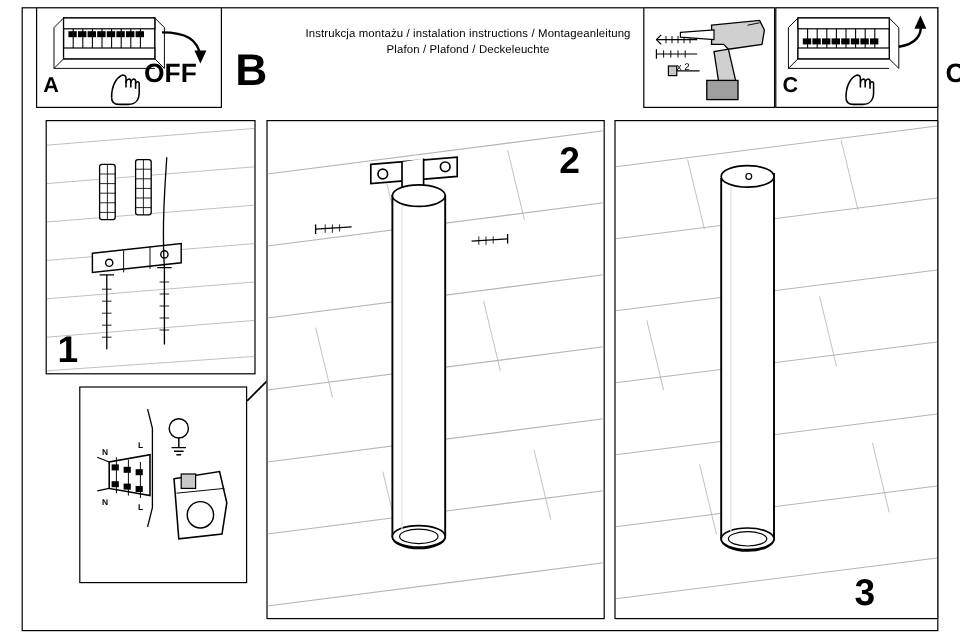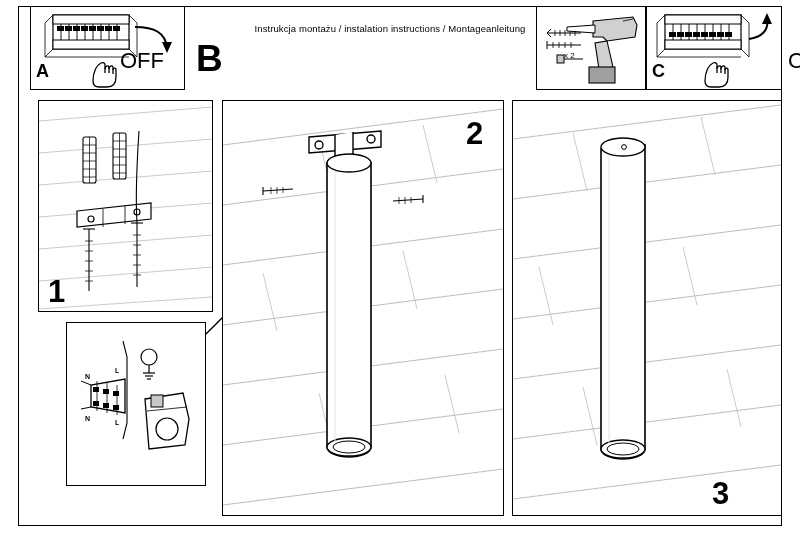--- a/index.html
+++ b/index.html
@@ -54,21 +54,21 @@
   }
   .small-letter {
     position: absolute;
     font-size: 18px;
     font-weight: 700;
     line-height: 1;
   }
   .onoff {
     position: absolute;
     font-size: 22px;
-    font-weight: 400;
+    font-weight: 700;
     line-height: 1;
   }
   .qty {
     position: absolute;
     font-size: 8px;
     line-height: 1;
   }
   svg { display: block; }
   .panel-svg {
     position: absolute;
@@ -130,20 +130,21 @@
       </g>
     </svg>
   </div>
   <div class="small-letter" style="left:36px; top:62px;">A</div>
   <div class="onoff" style="left:120px; top:50px;">OFF</div>
 
   <div class="big-letter" style="left:196px; top:40px;">B</div>
 
   <div class="hdr-text" style="left:245px; top:10px; width:290px;margin-top:13px;">
     <div>Instrukcja montażu / instalation instructions / Montageanleitung</div>
+    <div>Plafon / Plafond / Deckeleuchte</div>
   </div>
 
   <div class="box" style="left:536px; top:6px; width:110px; height:84px;">
     <svg class="panel-svg" width="108" height="82" viewBox="0 0 108 82">
       <g stroke="#000" stroke-width="1" fill="none">
         <line x1="10" y1="26" x2="44" y2="26"></line>
         <line x1="10" y1="26" x2="14" y2="22"></line>
         <line x1="10" y1="26" x2="14" y2="30"></line>
         <g stroke-width="0.8">
           <line x1="18" y1="23" x2="18" y2="29"></line>

